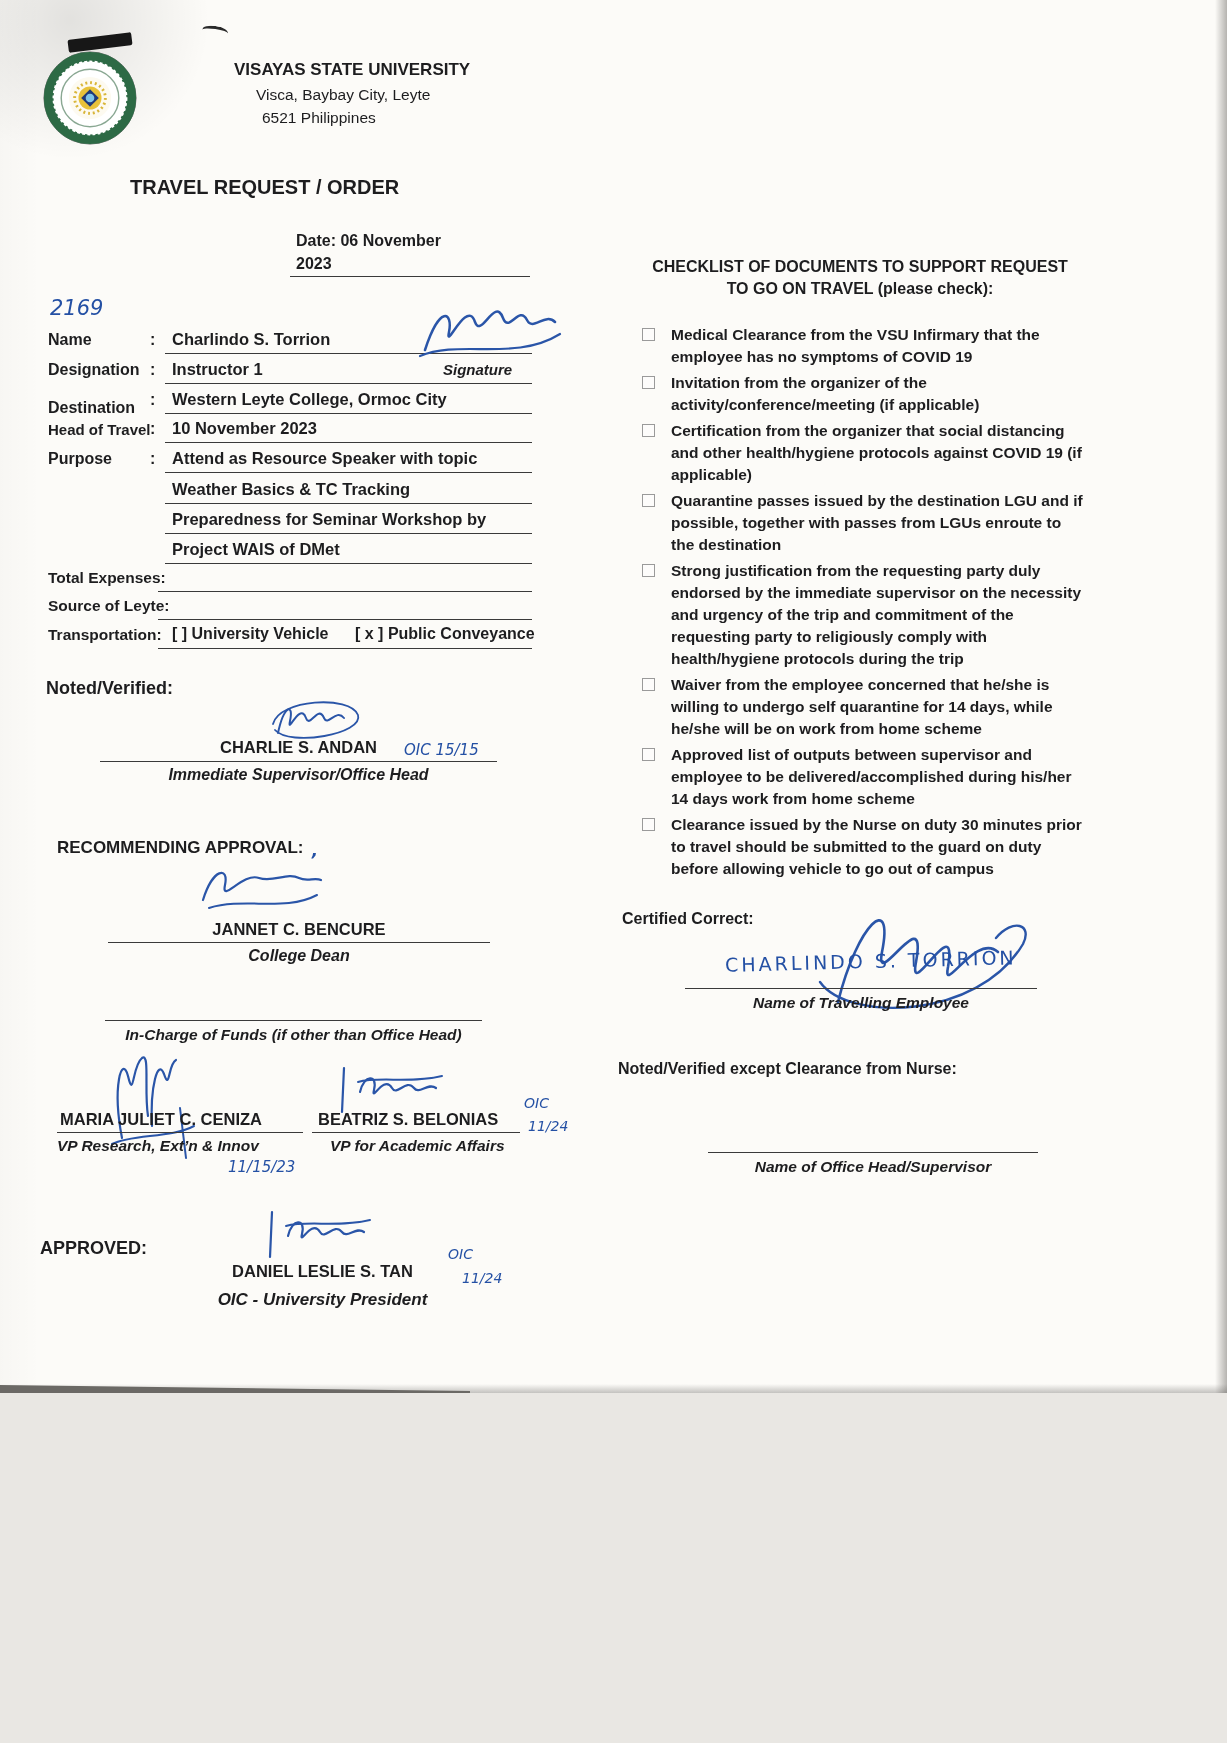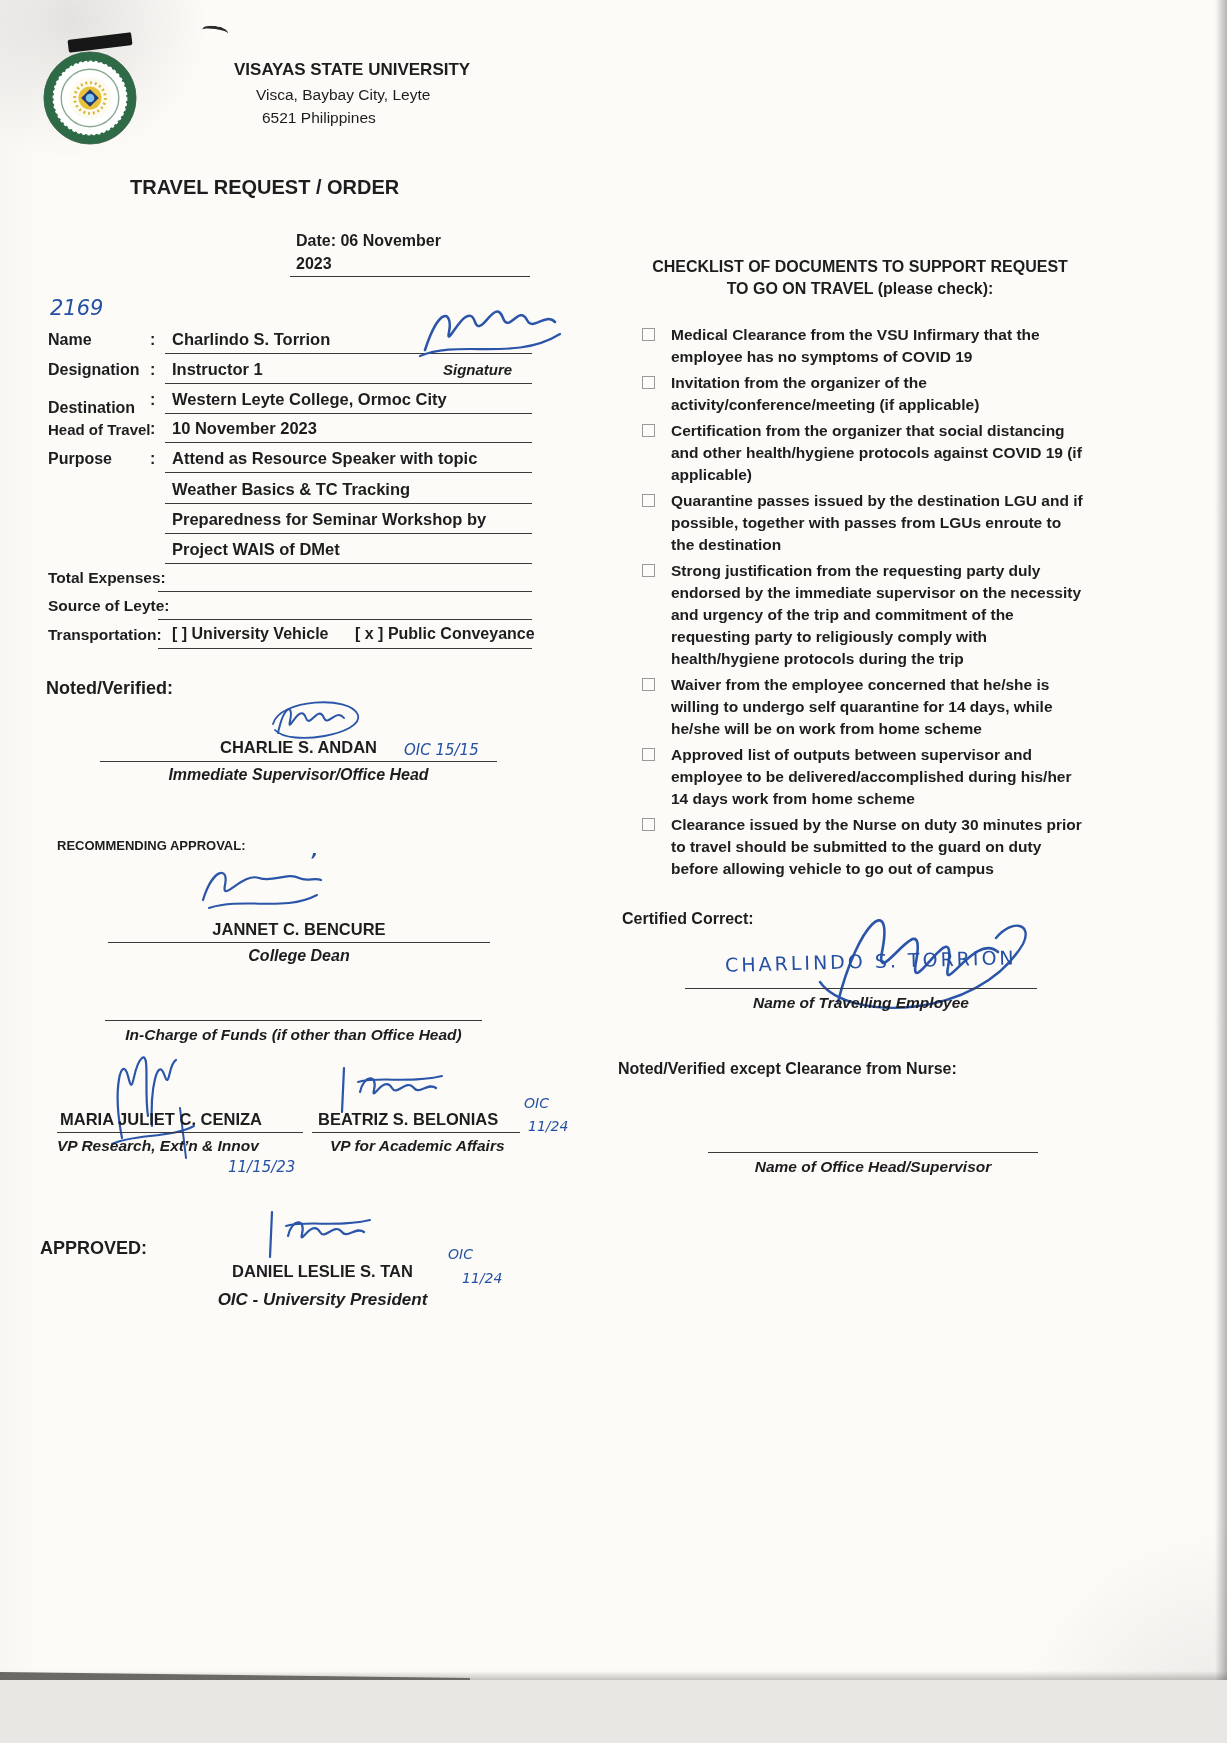--- a/index.html
+++ b/index.html
@@ -1,17 +1,17 @@
 <!DOCTYPE html>
 <html><head>
 <meta charset="utf-8">
 <style>
   html,body{margin:0;padding:0;background:#e9e7e3;}
   .page{
-    position:relative;width:1227px;height:1680px;overflow:hidden;
+    position:relative;width:1227px;height:1393px;overflow:hidden;
     background:
       radial-gradient(circle at 70px 20px, rgba(0,0,0,0.10), transparent 140px),
       radial-gradient(circle at 1227px 1743px, rgba(0,0,0,0.08), transparent 220px),
       linear-gradient(to right, rgba(0,0,0,0.02), rgba(0,0,0,0) 40px),
       #fcfbf8;
     font-family:"Liberation Sans", sans-serif;color:#1d1d1f;
   }
   .abs{position:absolute;}
   .b{font-weight:700;}
   .bi{font-weight:700;font-style:italic;}
@@ -119,21 +119,21 @@
   <svg class="sig" style="left:268px;top:693px;" width="100" height="58" viewBox="0 0 100 58">
     <path d="M10 40 C 16 12, 26 10, 22 28 C 19 43, 32 8, 38 25 C 42 36, 50 11, 56 25 C 60 34, 68 15, 76 25" stroke-width="2"></path>
     <path d="M5 31 C 11 6, 82 2, 90 22 C 96 41, 22 54, 7 37" stroke-width="1.8"></path>
   </svg>
 
   <div class="abs b center" style="left:100px;top:738px;width:397px;font-size:16.5px;">CHARLIE S. ANDAN</div>
   <div class="abs ink" style="left:404px;top:741px;font-size:15px;z-index:3;">OIC  15/15</div>
   <div class="uline" style="left:100px;top:761px;width:397px;"></div>
   <div class="abs bi center" style="left:100px;top:766px;width:397px;font-size:16px;">Immediate Supervisor/Office Head</div>
 
-  <div class="abs b" style="left:57px;top:838px;font-size:13px;">RECOMMENDING APPROVAL:</div>
+  <div class="abs b" style="left:57px;top:838px;font-size:17px;">RECOMMENDING APPROVAL:</div>
   <div class="abs ink" style="left:310px;top:850px;font-size:17px;font-weight:700;">’</div>
 
   <svg class="sig" style="left:195px;top:858px;" width="135" height="62" viewBox="0 0 135 62">
     <path d="M8 42 C 18 10, 34 8, 30 27 C 26 46, 48 14, 64 20 C 78 25, 92 14, 104 20 C 112 24, 120 19, 126 22" stroke-width="2.2"></path>
     <path d="M14 50 C 50 39, 90 54, 122 37" stroke-width="2"></path>
   </svg>
 
   <div class="abs b center" style="left:108px;top:920px;width:382px;font-size:16.5px;">JANNET C. BENCURE</div>
   <div class="uline" style="left:108px;top:942px;width:382px;"></div>
   <div class="abs bi center" style="left:108px;top:947px;width:382px;font-size:16px;">College Dean</div>

